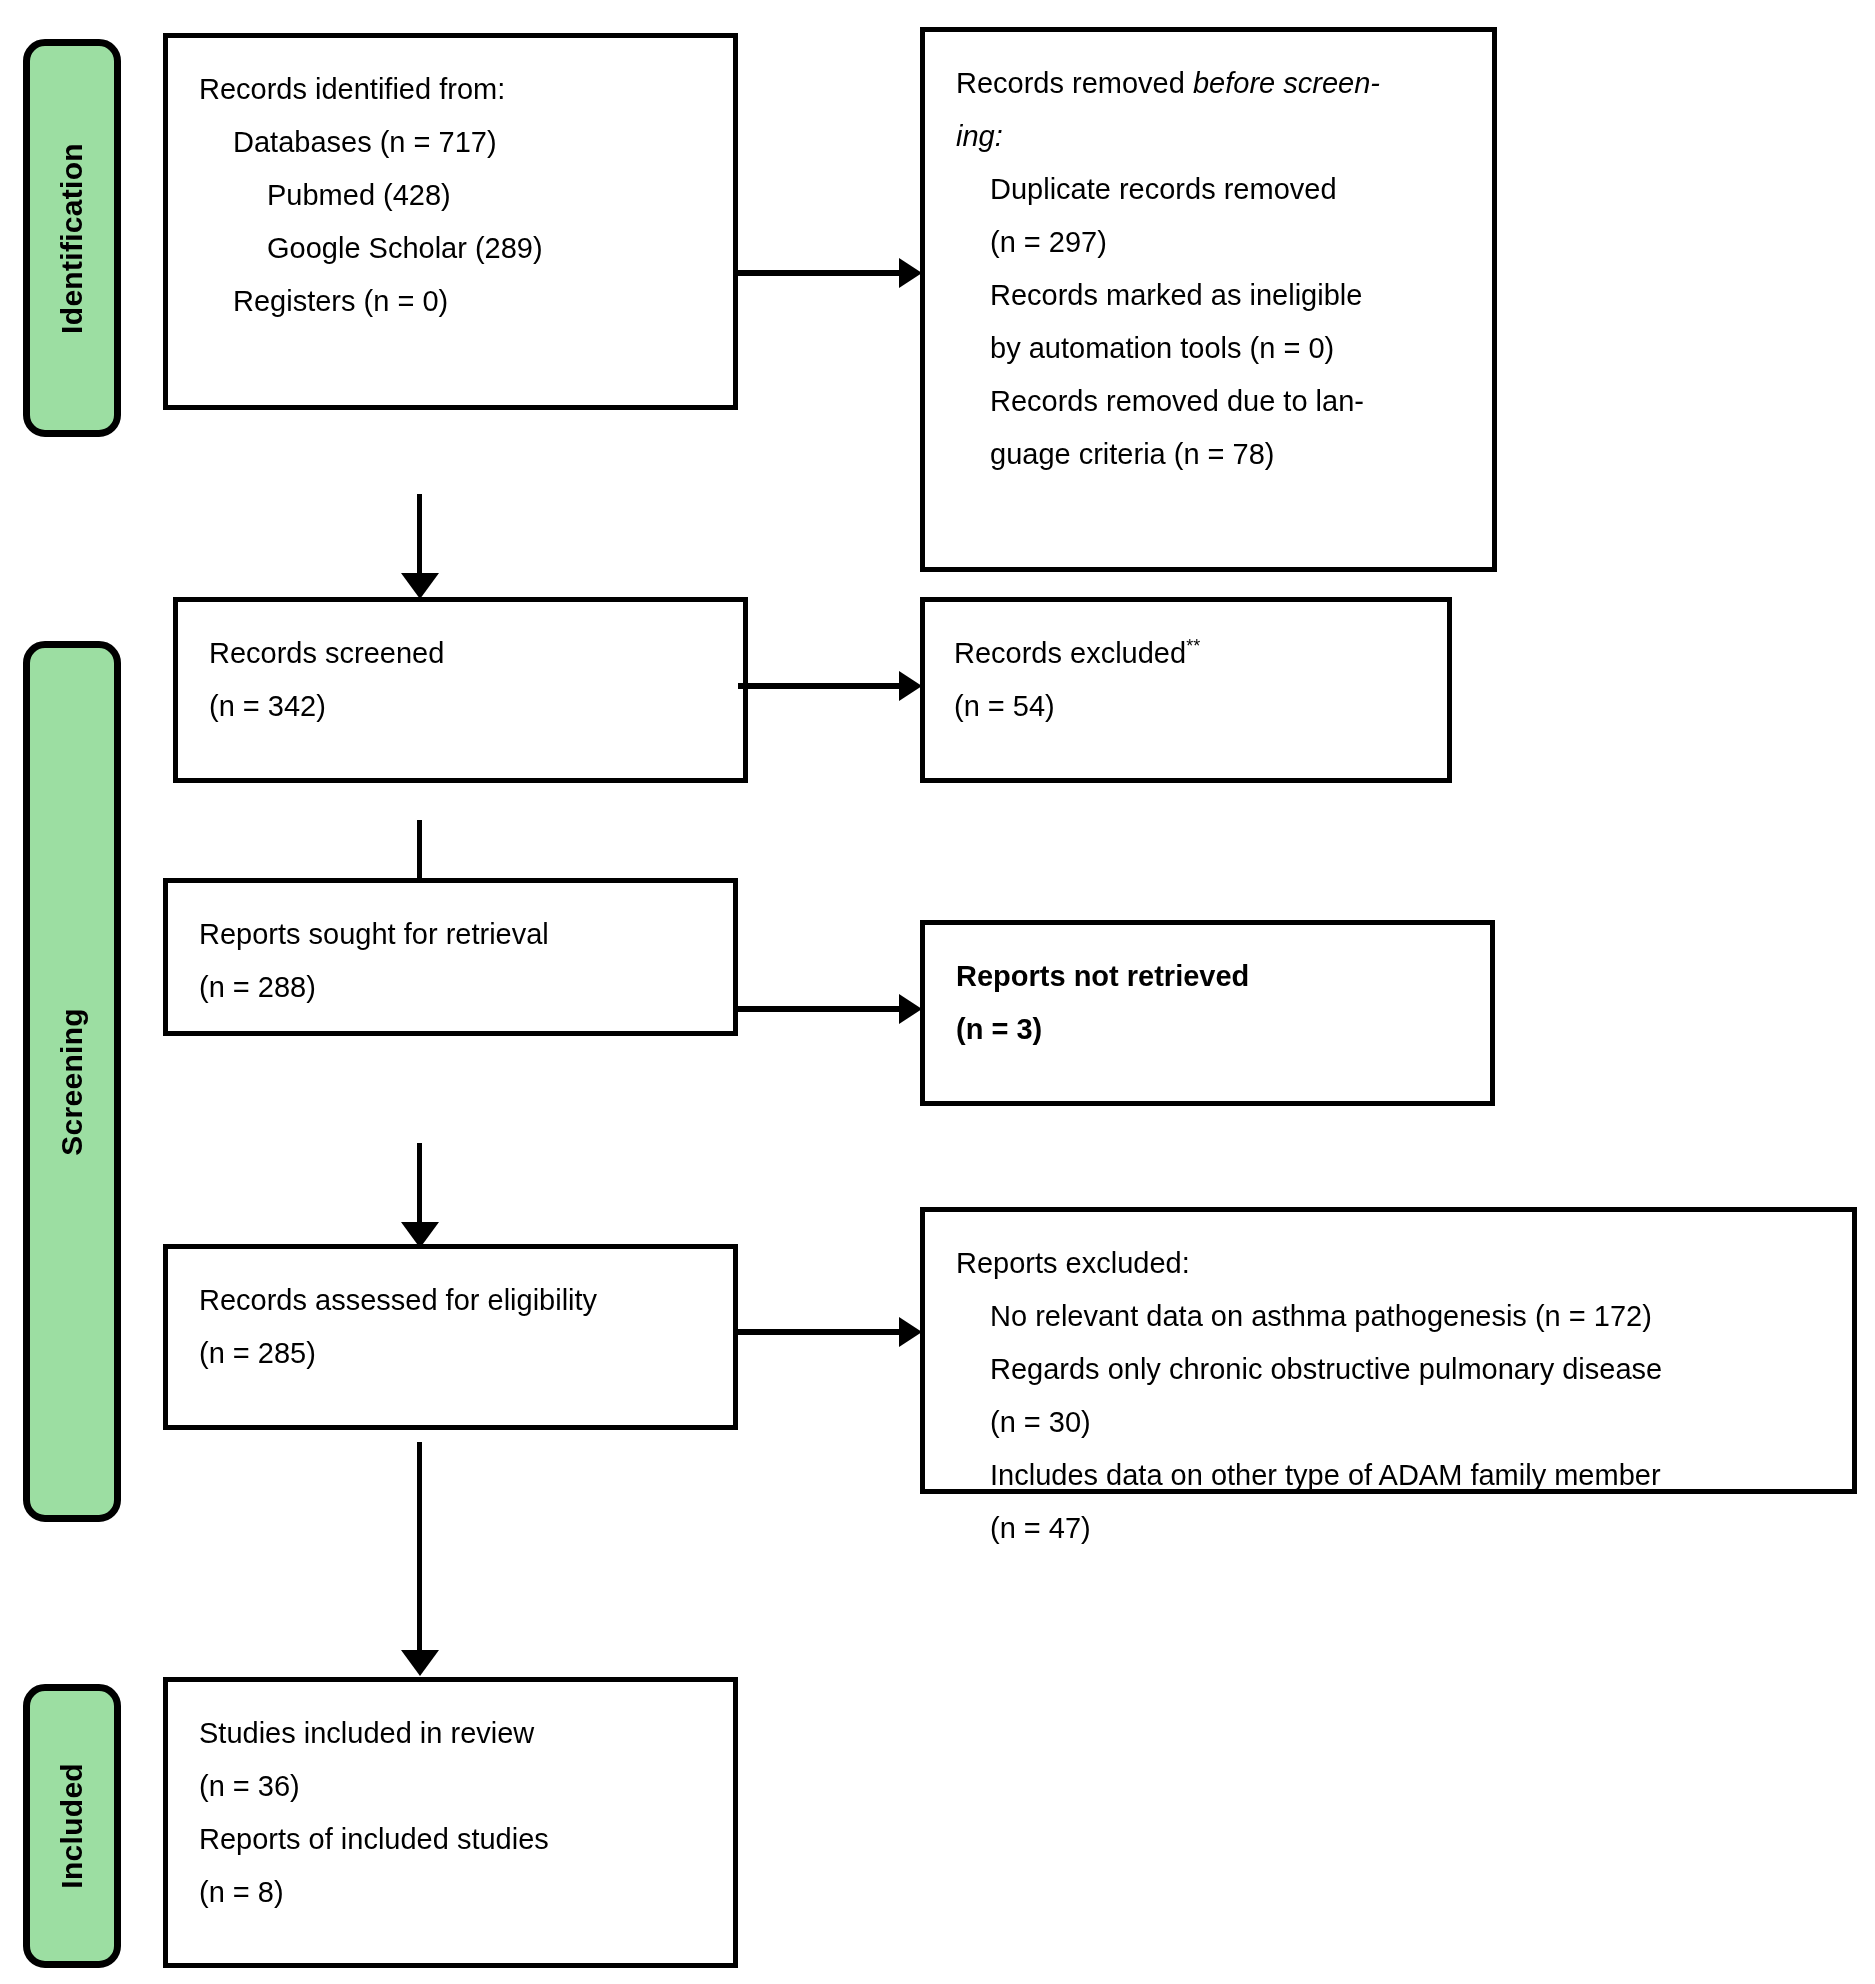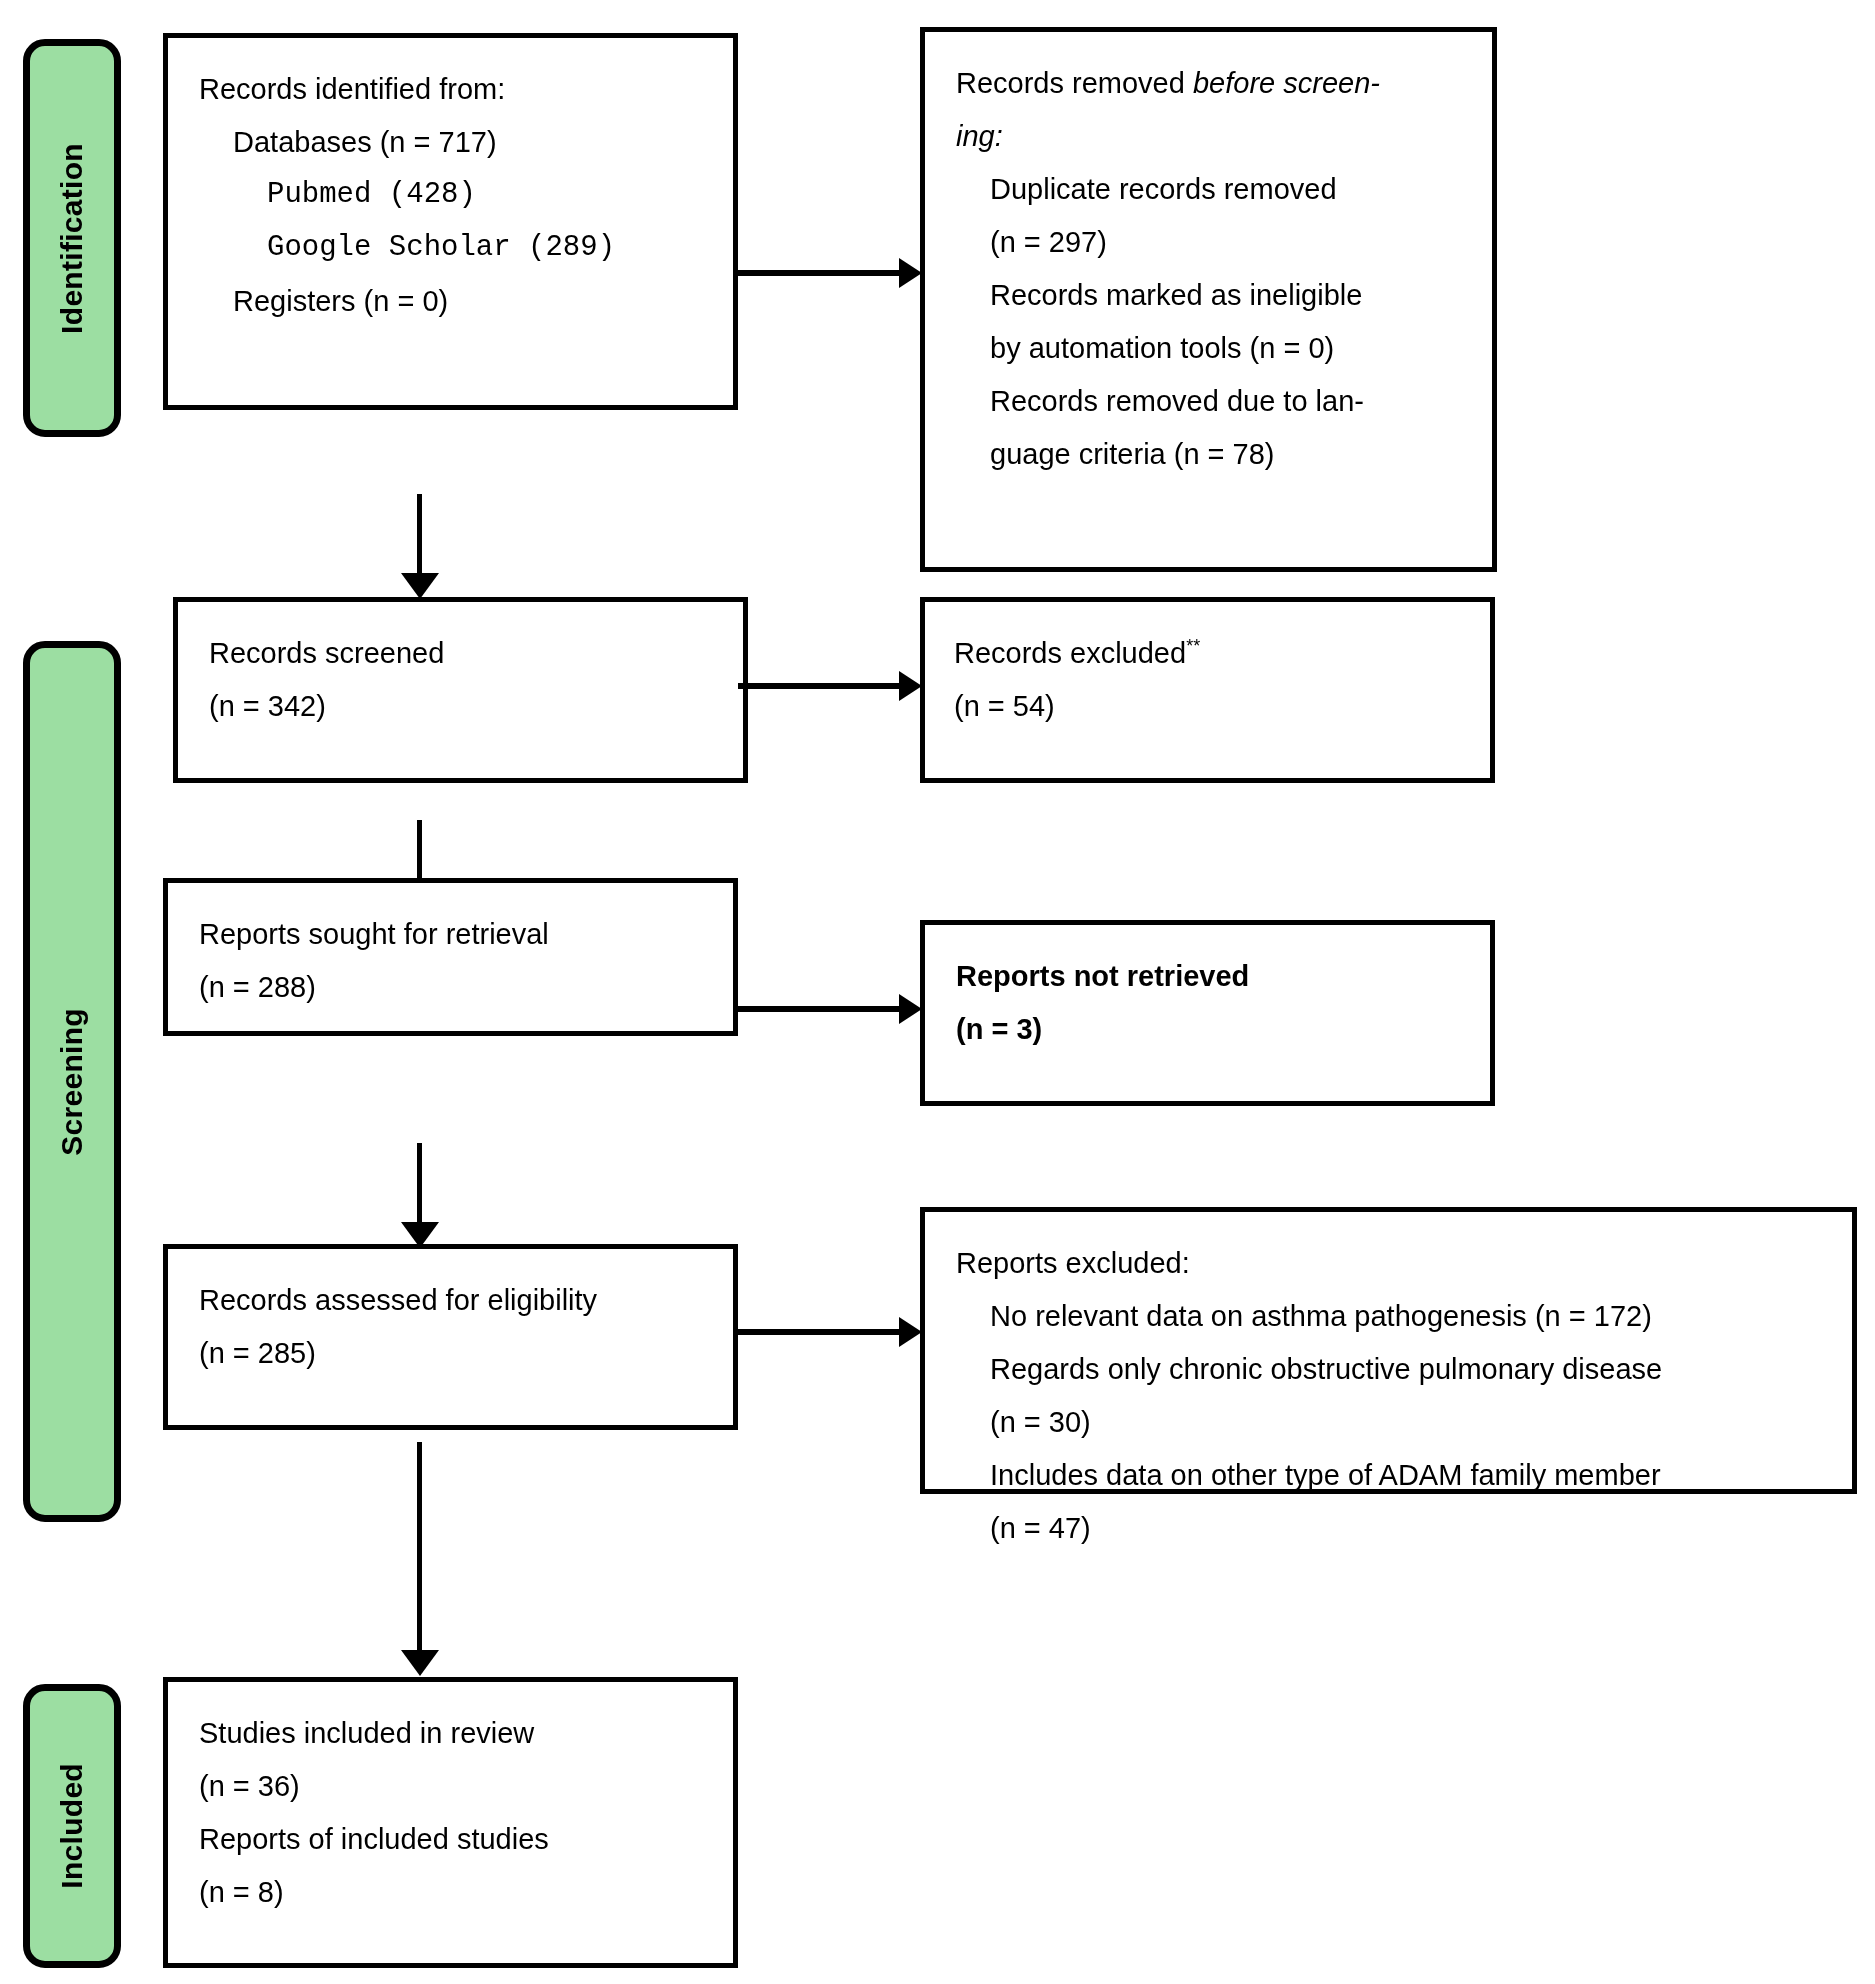--- a/index.html
+++ b/index.html
@@ -49,21 +49,21 @@
     padding: 19.6px 22px;
   }
   .flow-box p {
     margin: 9px;
     font-size: 29px;
     line-height: 1.52;
     color: #000000;
     white-space: nowrap;
   }
   .flow-box p.indent1 { padding-left: 34px; }
-  .flow-box p.indent2 { padding-left: 68px; font-family: Liberation Mono, monospace; }
+  .flow-box p.indent2 { padding-left: 68px; }
   .flow-box em { font-style: italic; }
   .flow-box sup {
     font-size: 0.62em;
     vertical-align: super;
     line-height: 0;
   }
 
   
   .h-arrow {
     position: absolute;
@@ -138,21 +138,21 @@
 
   <div class="h-arrow" style="left:738px; top:270px; width:162px;"></div>
 
   <div class="v-arrow" style="left:417px; top:494px; height:80px;"></div>
 
   <div class="flow-box" style="left:173px; top:597px; width:575px; height:186px;">
     <p>Records screened</p>
     <p>(n = 342)</p>
   </div>
 
-  <div class="flow-box" style="left:920px; top:597px; width:575px; height:186px;padding-left:20px;">
+  <div class="flow-box" style="left:920px; top:597px; width:532px; height:186px;padding-left:20px;">
     <p><span>Records excluded</span><sup>**</sup></p>
     <p>(n = 54)</p>
   </div>
 
   <div class="h-arrow" style="left:738px; top:683px; width:162px;"></div>
 
   <div class="v-arrow" style="left:417px; top:820px; height:80px;"></div>
 
   <div class="flow-box" style="left:163px; top:878px; width:575px; height:158px;">
     <p>Reports sought for retrieval</p>

